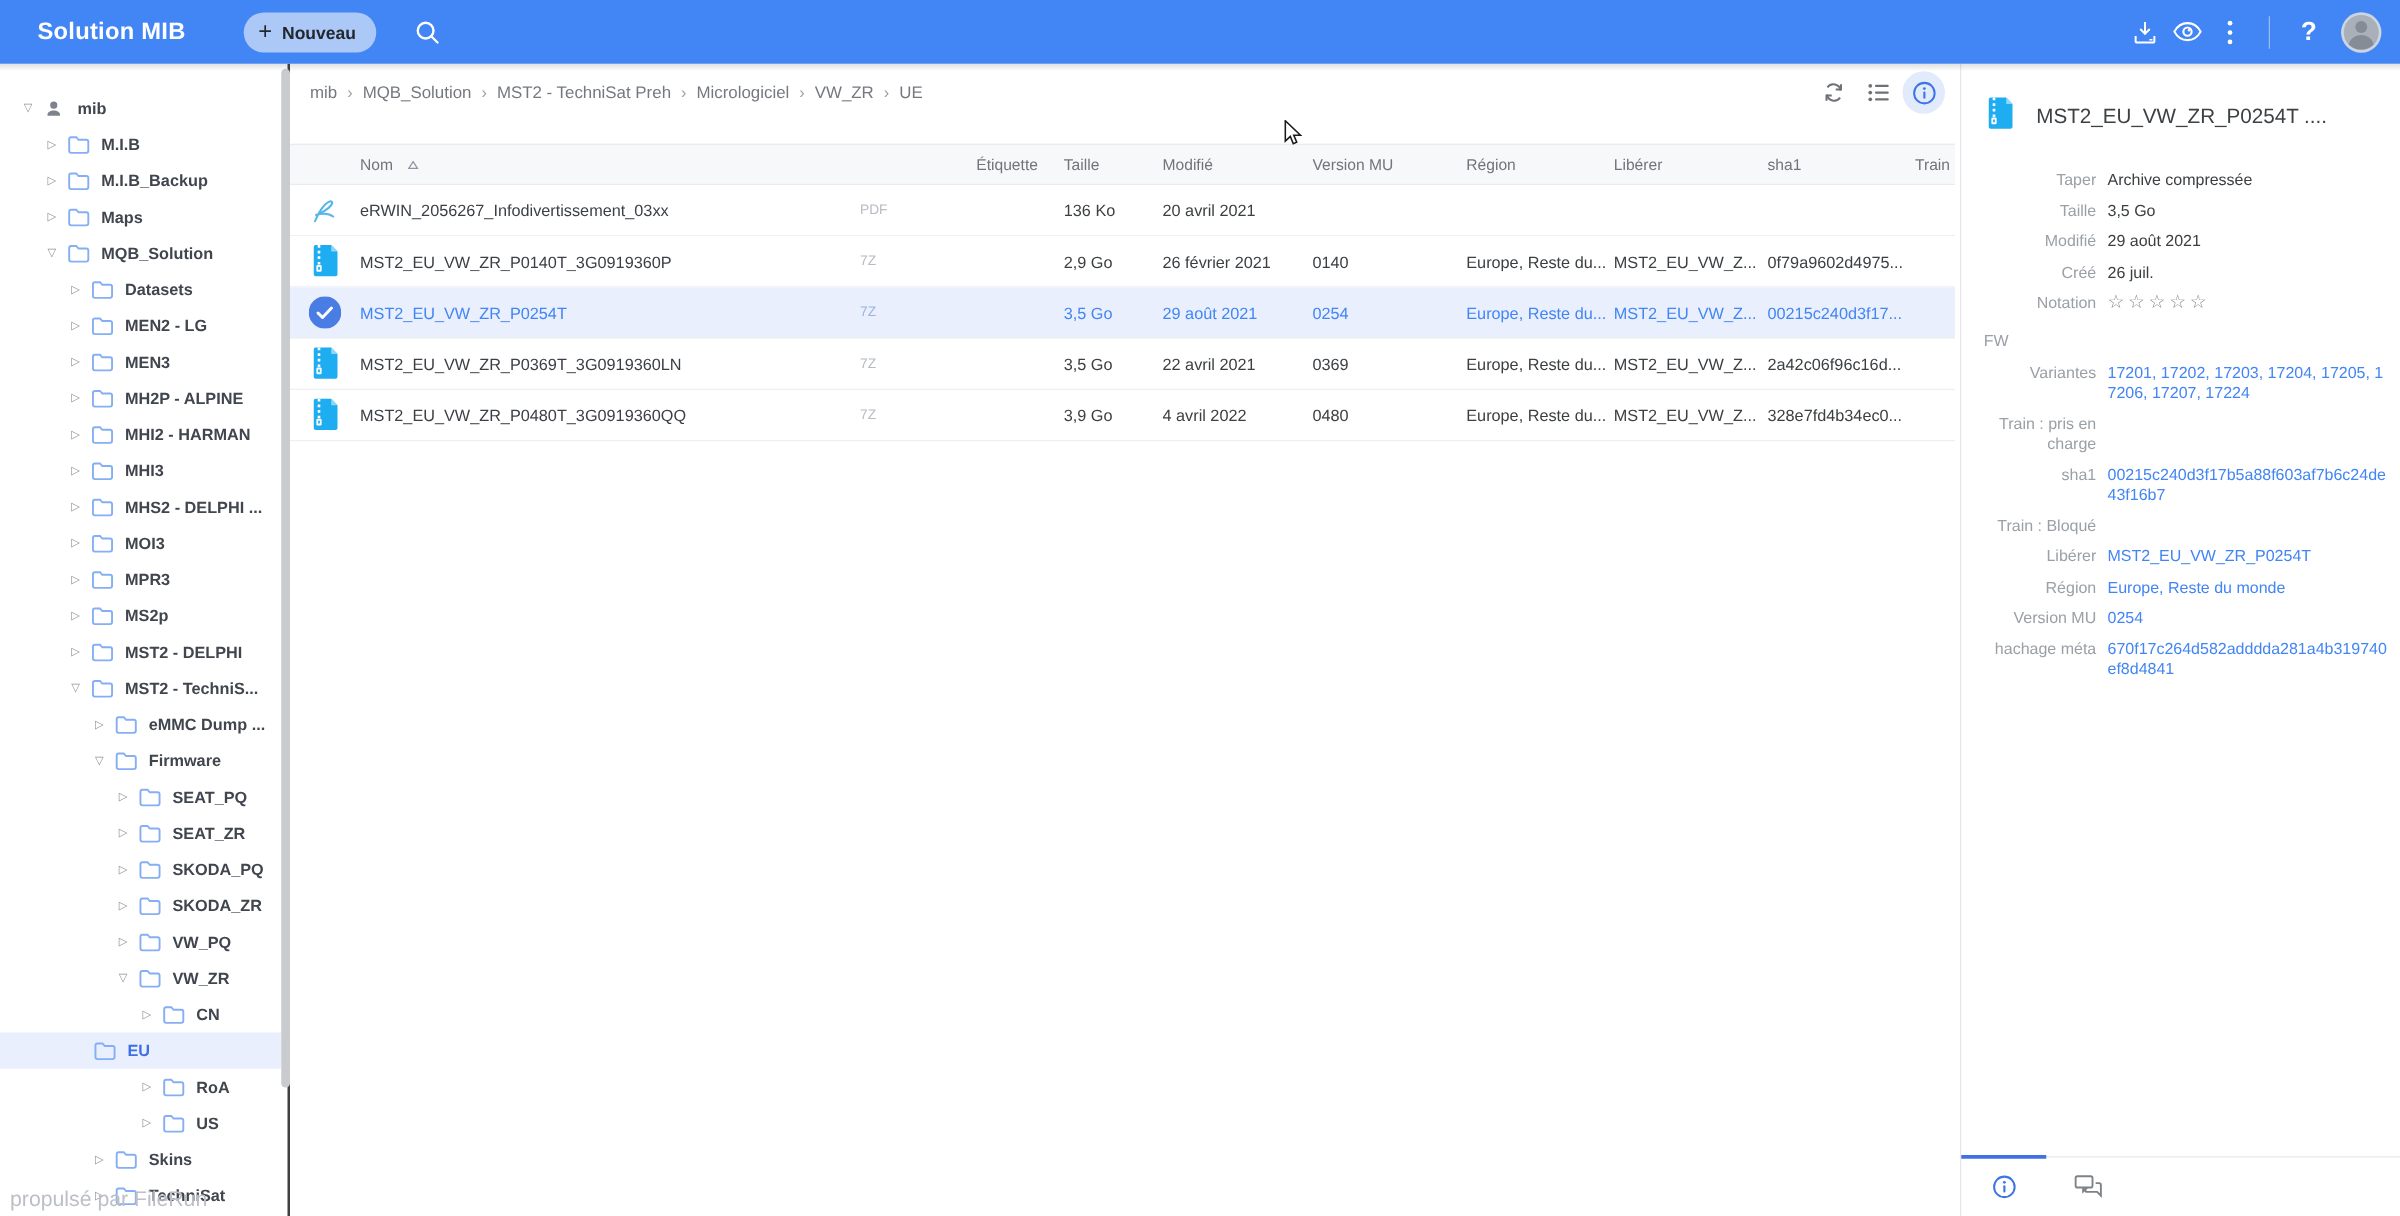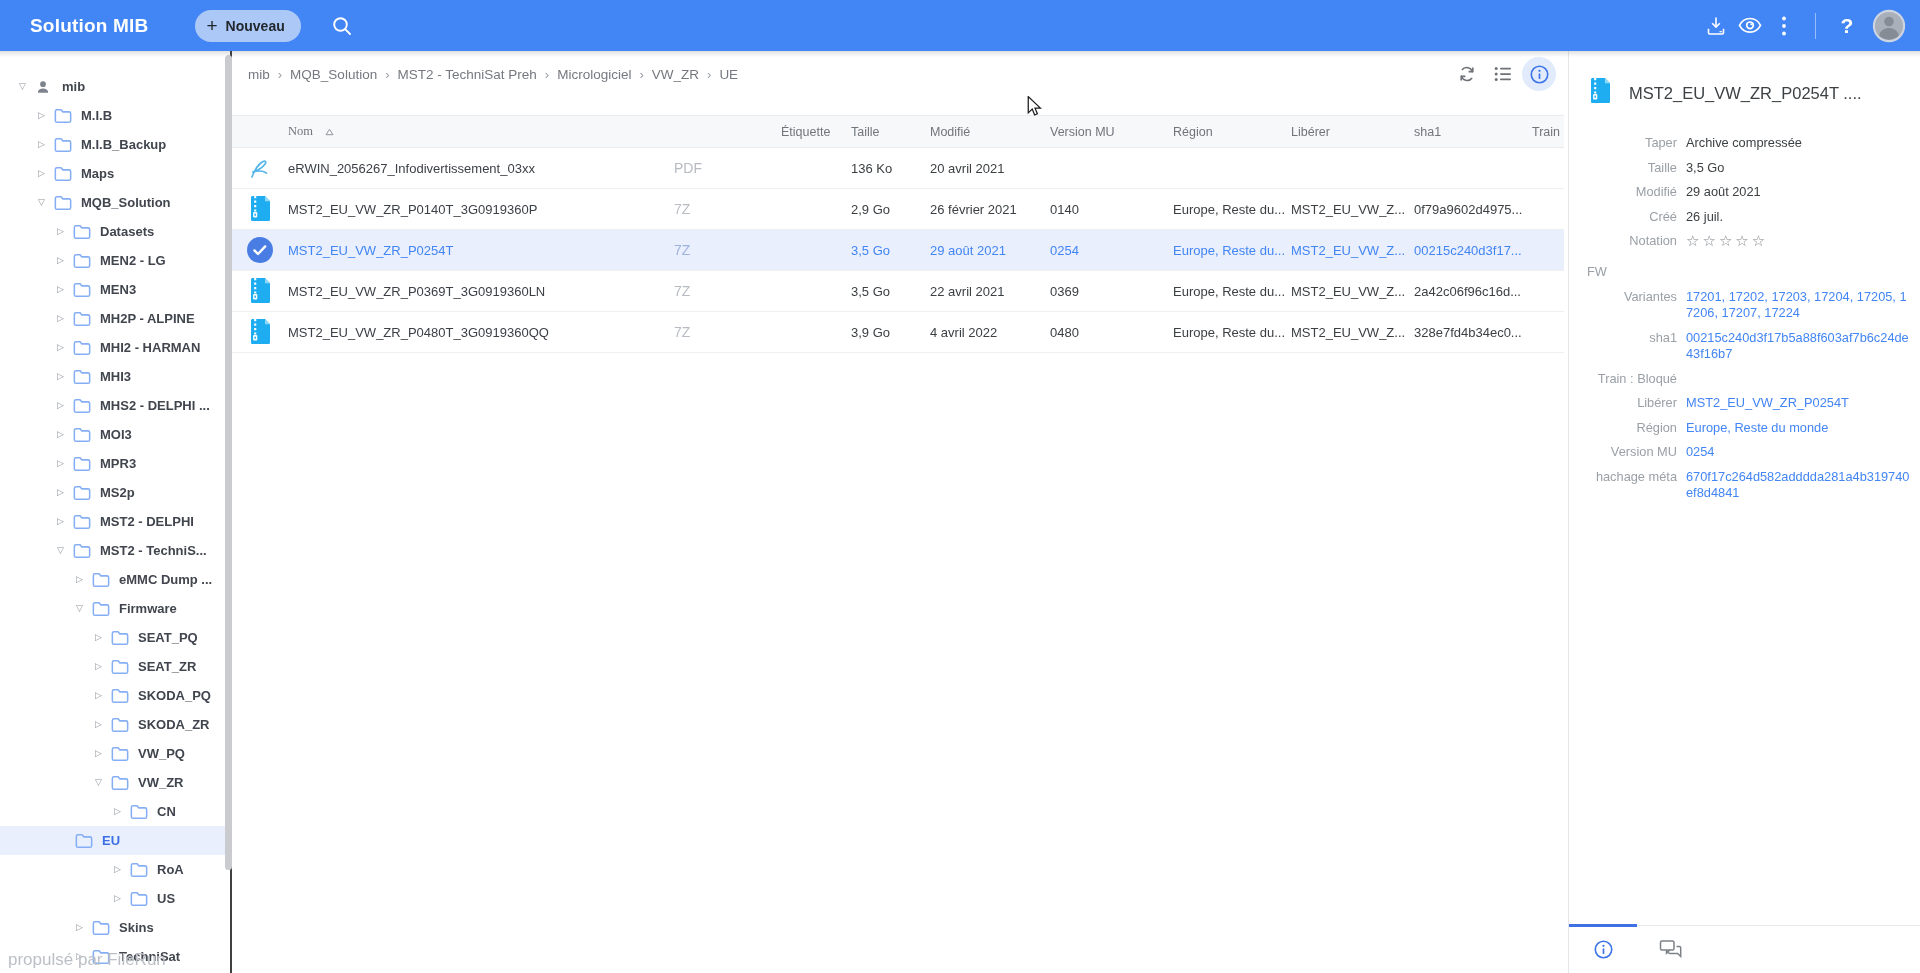--- a/index.html
+++ b/index.html
@@ -52,27 +52,27 @@
     align-items:center; justify-content:center; cursor:pointer; border-radius:50%; margin-left:2px; }
   .tool-btn.active { background:#e1ebfc; }
 
   .thead, .trow { display:grid;
     grid-template-columns:56px 386px 107px 70px 79px 120px 123px 118px 123px 118px 1fr;
     align-items:center; }
   .thead { height:33px; margin-top:18px; background:#f7f8f9;
     border-top:1px solid #eaebee; border-bottom:1px solid #eaebee;
     font-size:12.5px; color:#70757a; }
   .thead .hc { white-space:nowrap; overflow:hidden; }
-  .h-name { display:flex; align-items:center; gap:12px; cursor:pointer;font-family:Liberation Serif, serif; }
+  .h-name { display:flex; align-items:center; gap:12px; cursor:pointer; }
   .trow { height:41px; border-bottom:1px solid #edeff1; font-size:13px; cursor:pointer; background:#fff; }
   .trow.selected { background:#e9effd; }
   .c { white-space:nowrap; overflow:hidden; }
   .c-icon { display:flex; justify-content:center; align-items:center; }
   .c-name { color:#3b3f46; }
-  .c-type { color:#b7bbc2; font-size:14px; }
+  .c-type { color:#b7bbc2; font-size:11px;margin-left:14px; }
   .trow.selected .c-name, .trow.selected .c-size, .trow.selected .c-mod,
   .trow.selected .c-ver, .trow.selected .c-reg, .trow.selected .c-rel,
   .trow.selected .c-sha { color:#4285f4; }
   .trow.selected .c-type { color:#9db2dc; }
 
   .h-scrollbar { position:absolute; left:0; bottom:0; width:1334px; height:10px; background:#f6f6f7; }
   .h-thumb { position:absolute; left:1px; top:1px; width:1005px; height:8px; background:#c2c4c7; border-radius:4px; cursor:pointer; }
 
   
   .details { position:absolute; left:1568px; top:51px; width:352px; height:922px;
@@ -623,20 +623,24 @@
       <div class="drow">
         <div class="dlabel">Notation</div>
         <div class="dvalue stars">☆☆☆☆☆</div>
       </div>
       <div class="dsection">FW</div>
       <div class="drow">
         <div class="dlabel">Variantes</div>
         <div class="dvalue link">17201, 17202, 17203, 17204, 17205, 17206, 17207, 17224</div>
       </div>
       <div class="drow">
+        <div class="dlabel">Train : pris en charge</div>
+        <div class="dvalue"></div>
+      </div>
+      <div class="drow">
         <div class="dlabel">sha1</div>
         <div class="dvalue link">00215c240d3f17b5a88f603af7b6c24de43f16b7</div>
       </div>
       <div class="drow">
         <div class="dlabel">Train : Bloqué</div>
         <div class="dvalue"></div>
       </div>
       <div class="drow">
         <div class="dlabel">Libérer</div>
         <div class="dvalue link">MST2_EU_VW_ZR_P0254T</div>

